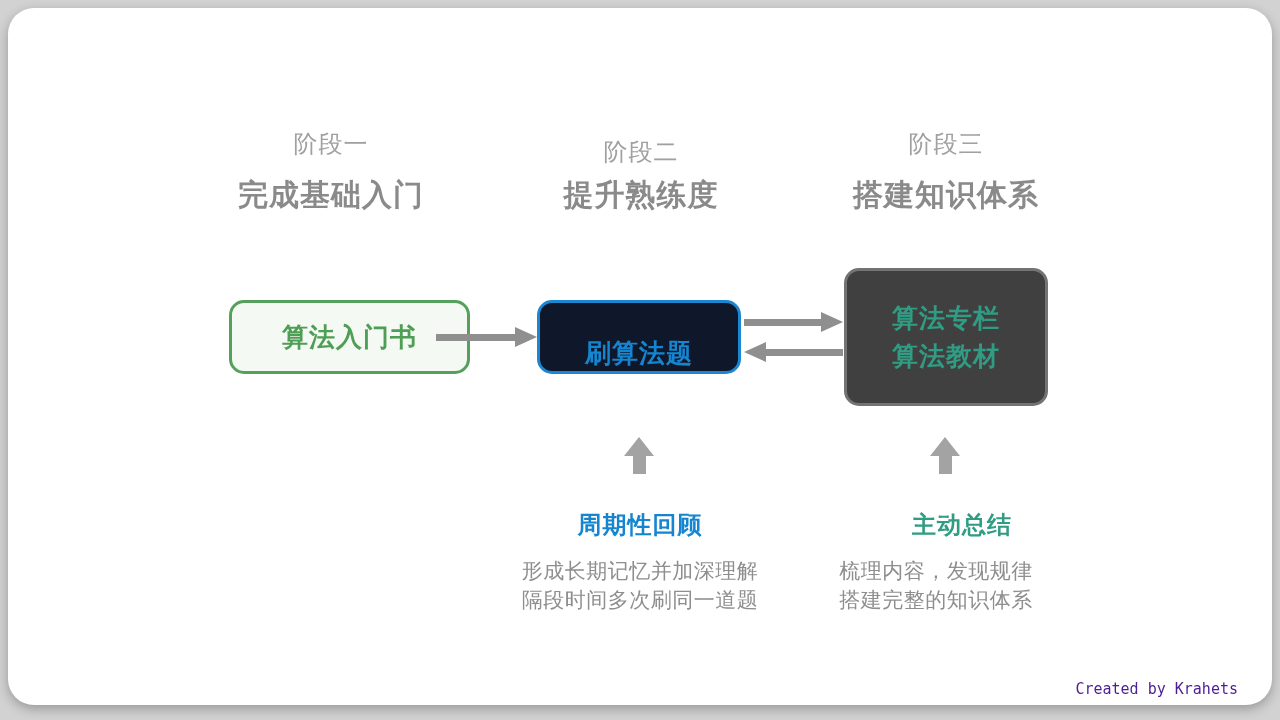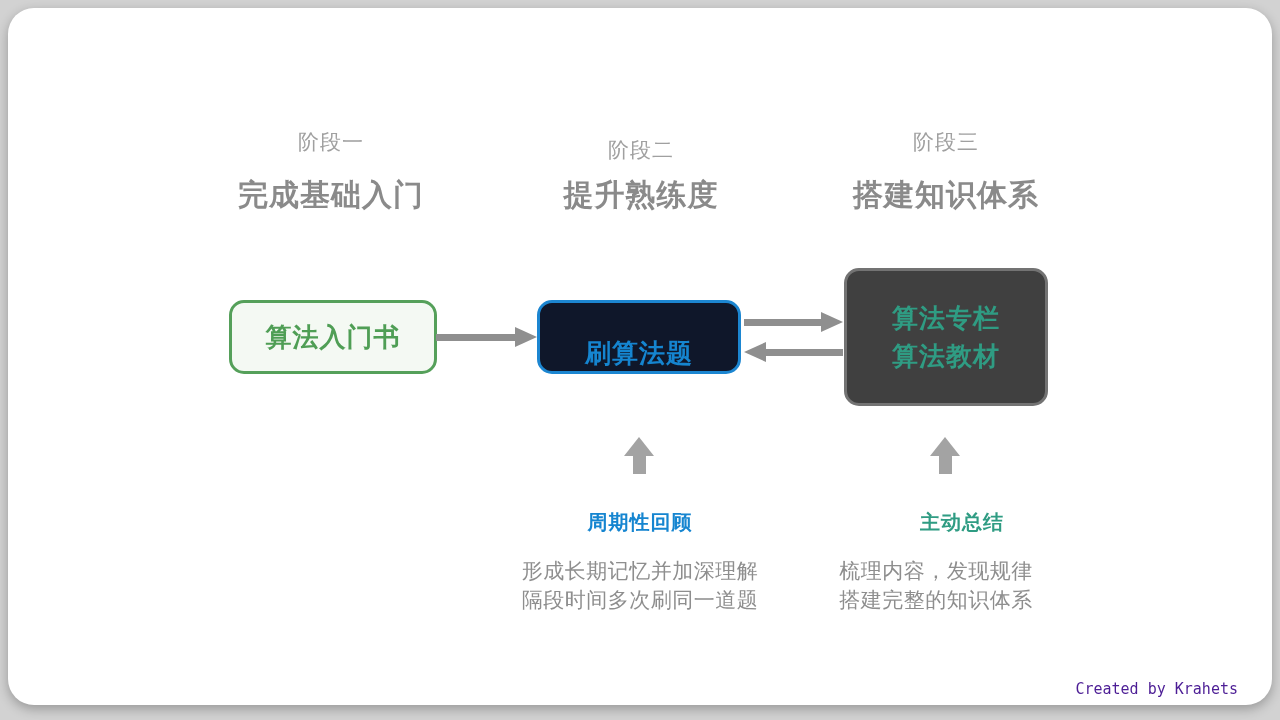--- a/index.html
+++ b/index.html
@@ -15,21 +15,21 @@
     left: 8px; top: 8px; right: 8px; bottom: 15px;
     background: #ffffff;
     border-radius: 26px;
     box-shadow: 0 4px 12px rgba(0,0,0,0.28);
   }
   .abs { position: absolute; }
   .centered { transform: translateX(-50%); text-align: center; }
 
   
   .stage-label {
-    font-size: 21px;
+    font-size: 24px;
     color: #a0a0a0;
     letter-spacing: 1px;
     white-space: nowrap;
   }
   .stage-sub {
     font-size: 30px;
     font-weight: bold;
     color: #8a8a8a;
     letter-spacing: 1px;
     white-space: nowrap;
@@ -74,21 +74,21 @@
   .head-up {
     width: 0; height: 0;
     border-left: 15px solid transparent;
     border-right: 15px solid transparent;
     border-bottom: 19px solid #a3a3a3;
   }
   .v-stem { width: 13px; height: 18px; background: #a3a3a3; }
 
   
   .anno-title {
-    font-size: 20px;
+    font-size: 24px;
     font-weight: bold;
     letter-spacing: 1px;
     white-space: nowrap;
   }
   .anno-title.blue { color: #1585d0; }
   .anno-title.teal { color: #2f9c83; }
   .anno-desc {
     font-size: 21px;
     color: #8e8e8e;
     line-height: 29px;
@@ -126,21 +126,21 @@
     <div class="stage-sub">提升熟练度</div>
   </div>
 
   <div class="abs centered" style="left:946px; top:128px;">
     <div class="stage-label">阶段三</div>
   </div>
   <div class="abs centered" style="left:946px; top:175px;">
     <div class="stage-sub">搭建知识体系</div>
   </div>
 
-  <div class="flow-box box-green" style="left:229px; top:300px; width:208px; height:74px;">
+  <div class="flow-box box-green" style="left:229px; top:300px; width:241px; height:74px;">
     <span>算法入门书</span>
   </div>
 
   <div class="flow-box box-blue" style="left:537px; top:300px; width:204px; height:74px;">
     <span>刷算法题</span>
   </div>
 
   <div class="flow-box box-teal" style="left:844px; top:268px; width:204px; height:138px;">
     <div class="box-line">算法专栏</div>
     <div class="box-line">算法教材</div>

